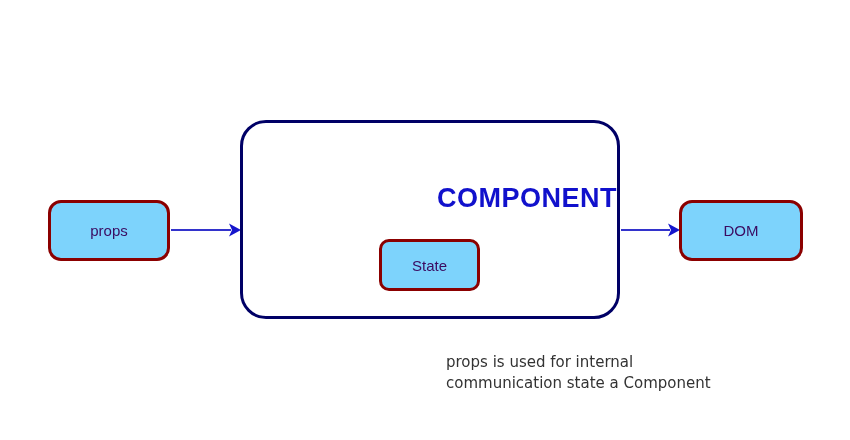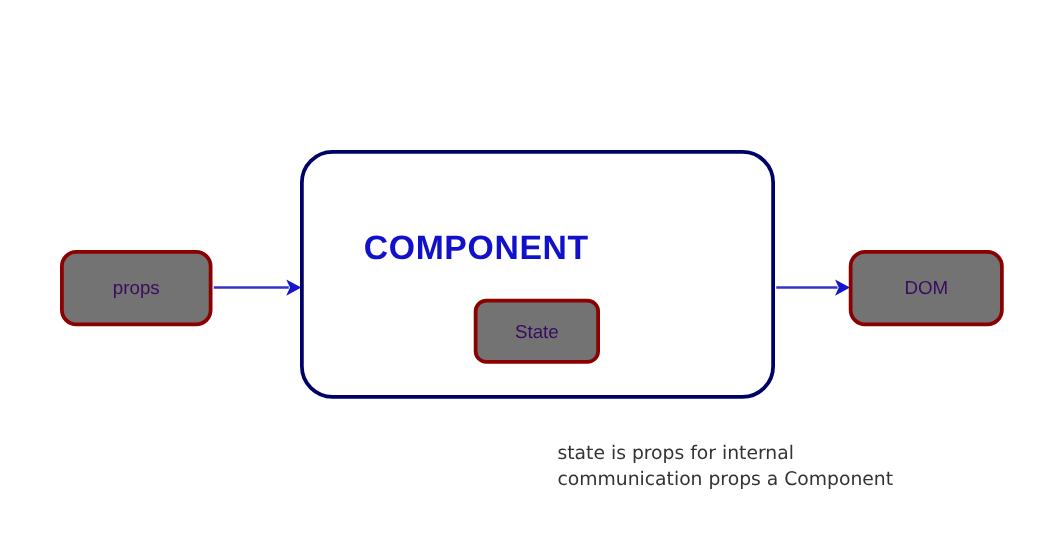--- a/index.html
+++ b/index.html
@@ -16,21 +16,21 @@
     width: 850px;
     height: 440px;
     background: #ffffff;
     overflow: hidden;
   }
 
   
   .node {
     position: absolute;
     box-sizing: border-box;
-    background: #737373;
+    background: #7dd3fc;
     display: flex;
     align-items: center;
     justify-content: center;
   }
 
   
   .node-red {
     border: 3px solid #8B0000;
   }
   .node-red .node-label {
@@ -77,23 +77,23 @@
     top: 120px;
     width: 380px;
     height: 199px;
     border: 3px solid #000066;
     border-radius: 26px;
     background: #ffffff;
   }
   #component-title {
     position: absolute;
     left: 0;
-    right: 12px;
+    right: 0;
     top: 62px;
-    text-align: left;
+    text-align: right;
     color: #1111CC;
     font-family: "Liberation Sans", sans-serif;
     font-weight: bold;
     font-size: 27px;
     letter-spacing: 0.5px;
     line-height: 1;
     white-space: nowrap;
     margin-left: 48px;
   }
 
@@ -156,17 +156,17 @@
   <svg class="arrow" id="arrow-component-dom" viewBox="0 0 59 20">
     <line x1="0" y1="10" x2="49" y2="10" stroke="#3333CC" stroke-width="2"></line>
     <polygon points="47,3.5 59,10 47,16.5 50,10" fill="#1515CC"></polygon>
   </svg>
 
   <div class="node node-red" id="dom-node">
     <span class="node-label">DOM</span>
   </div>
 
   <div id="caption">
-    <span class="caption-line">state is props for internal</span>
-    <span class="caption-line">communication props a Component</span>
+    <span class="caption-line">props is used for internal</span>
+    <span class="caption-line">communication state a Component</span>
   </div>
 
 </div>
 
 </body></html>

